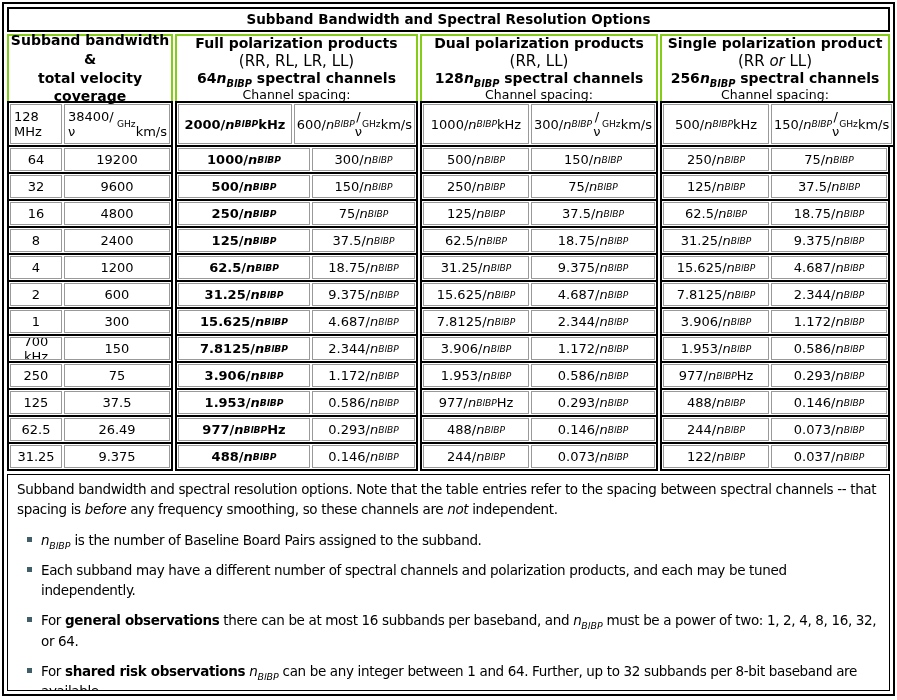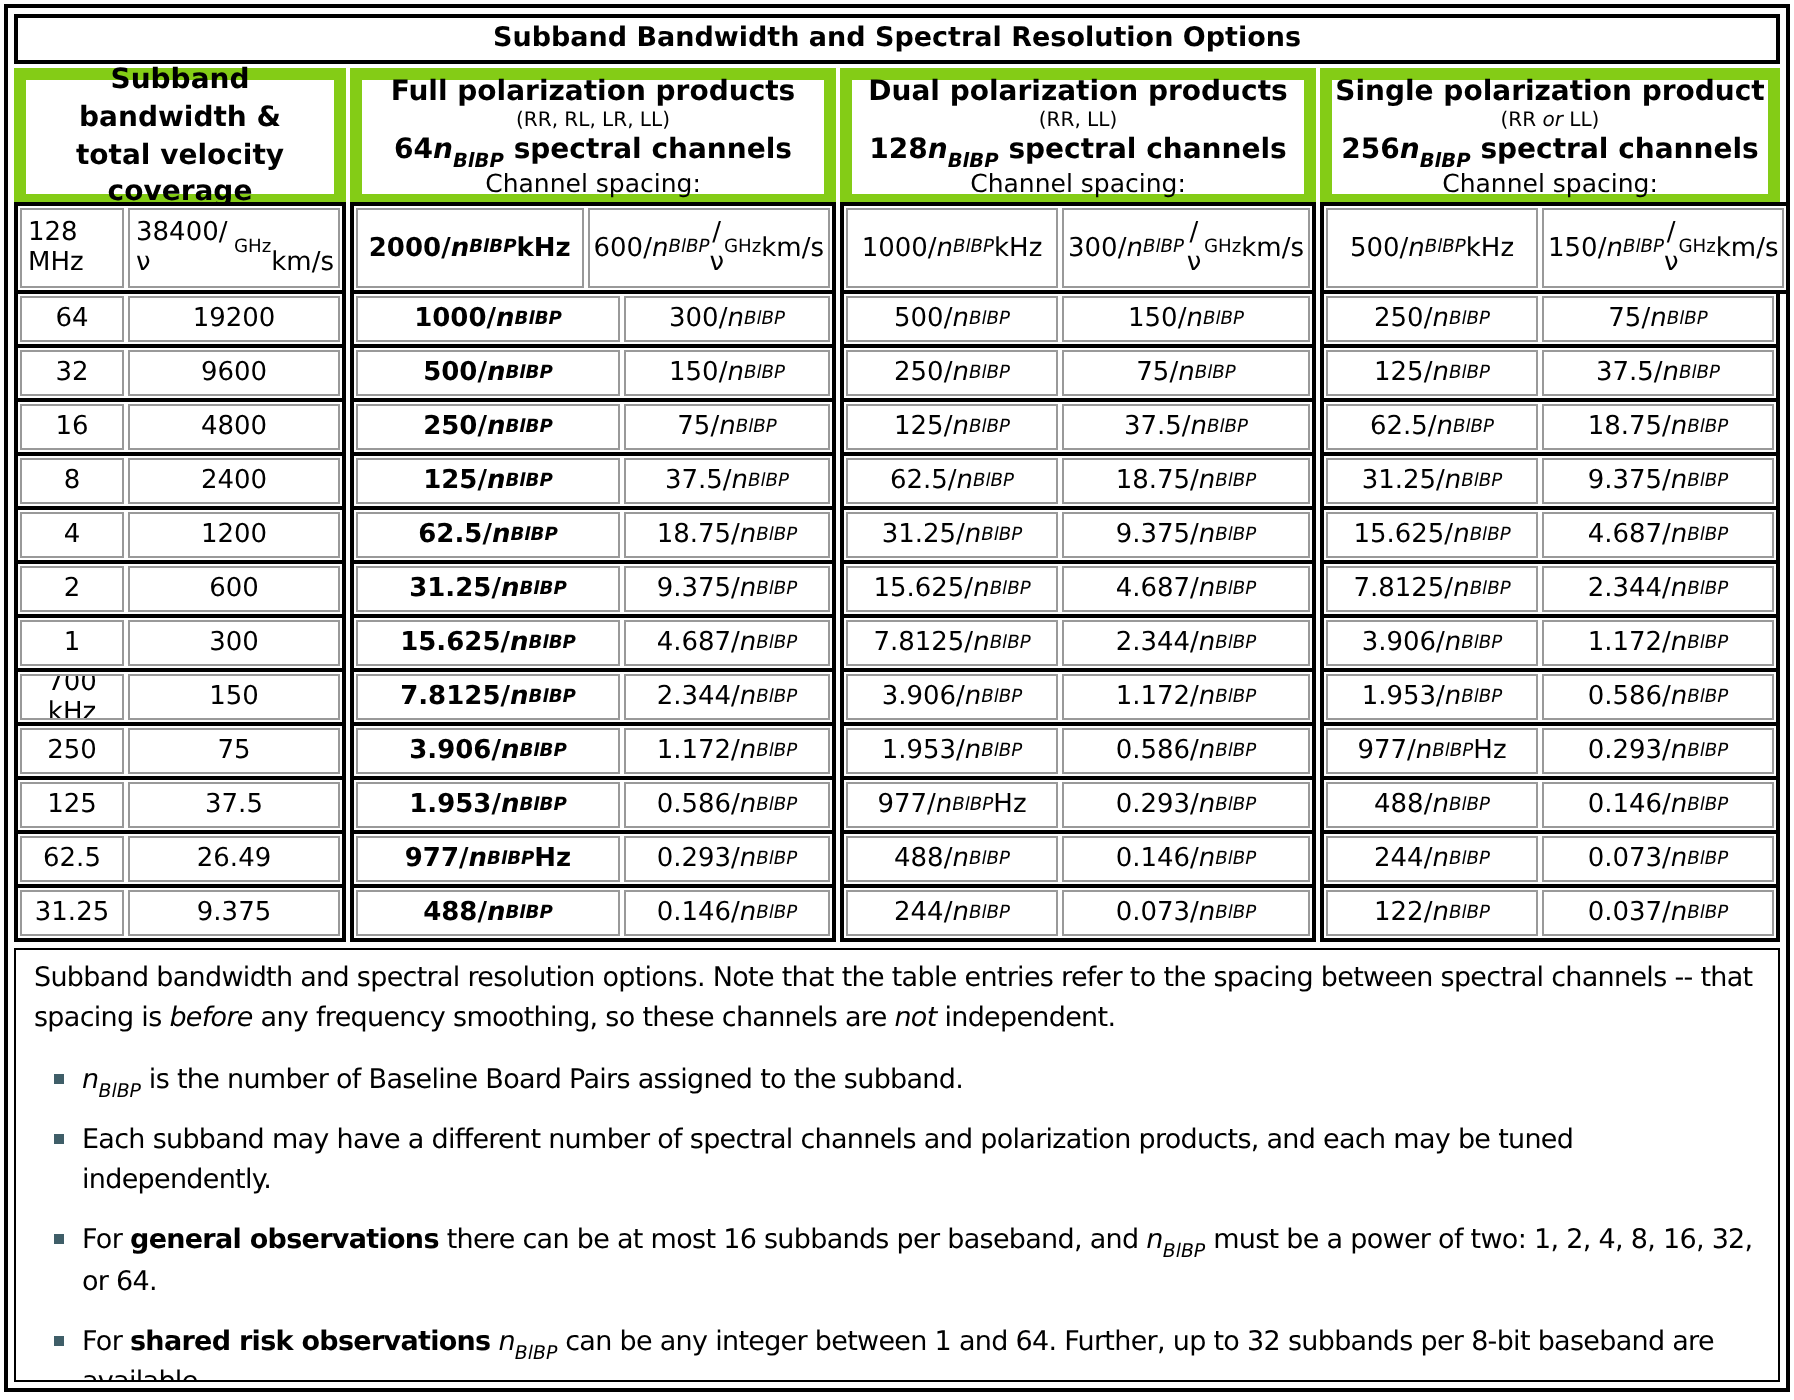--- a/index.html
+++ b/index.html
@@ -15,26 +15,26 @@
   }
   
   .titlebox {
     border:2px solid #000; text-align:center;
     font-weight:bold; font-size:13.5px; padding:2px 0 3px;
     margin-bottom:2px; flex:none;
   }
   
   .thead { display:flex; gap:2px; flex:none; }
   .hgroup {
-    border:6px solid #84cc16; height:69px;
+    border:2px solid #84cc16; height:69px;
     display:flex; flex-direction:column; justify-content:center; align-items:center;
     text-align:center; line-height:1.22;
   }
   .hgroup .ht  { font-weight:bold; font-size:14px; }
-  .hgroup .hp  { font-size:10px; }
+  .hgroup .hp  { font-size:15px; }
   .hgroup .hc  { font-weight:bold; font-size:14px; }
   .hgroup .hs  { font-size:12.5px; }
   .h0 { font-weight:bold; font-size:14px; line-height:1.35; }
   
   .g0 { width:166px; flex:none; }
   .g1 { width:243px; flex:none; }
   .g2 { width:238px; flex:none; }
   .g3 { flex:1; }
   
   .trow { display:flex; gap:2px; height:29px; margin-top:-2px; flex:none; }

